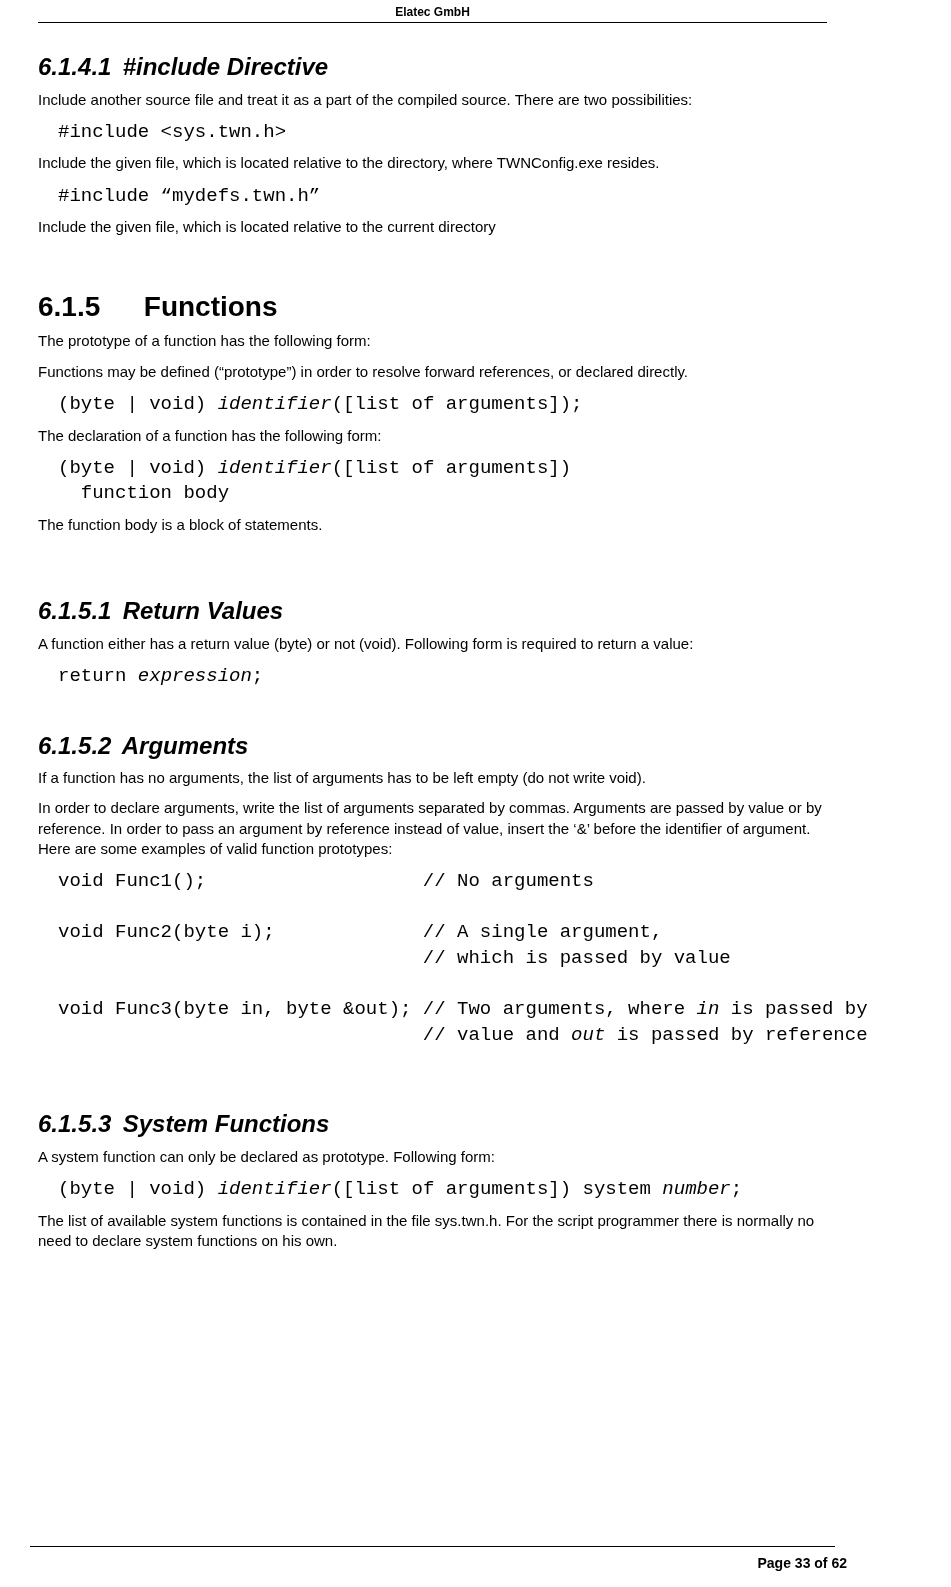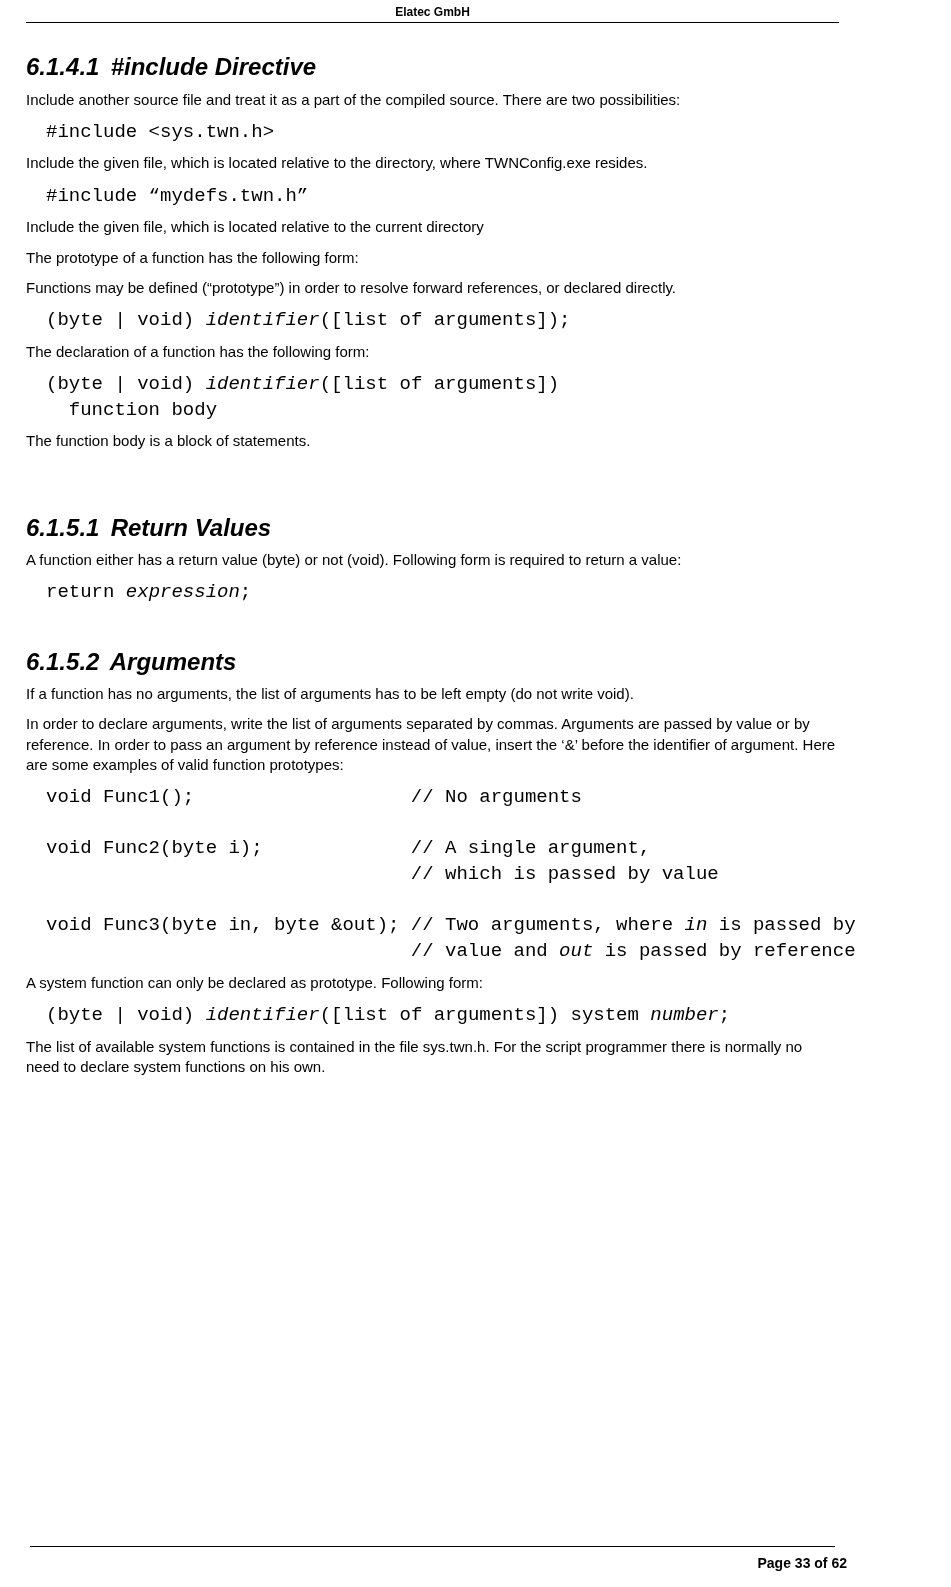--- a/index.html
+++ b/index.html
@@ -7,21 +7,21 @@
     margin: 0;
     padding: 0;
     background: #fff;
     color: #000;
     font-size: 15px;
     line-height: 1.35;
   }
   .page {
     width: 865px;
     min-height: 1587px;
-    padding: 0 26px;
+    padding: 0 38px;
     box-sizing: border-box;
     position: relative;
   }
   .header-title {
     text-align: center;
     font-weight: bold;
     font-size: 12px;
     padding: 4px 0 2px 0;
   }
   .hr-top {
@@ -83,20 +83,24 @@
     <h2>
       <span class="num">6.1.4.1</span>
       <span>#include Directive</span>
     </h2>
     <p>Include another source file and treat it as a part of the compiled source. There are two possibilities:</p>
     <pre class="code">#include &lt;sys.twn.h&gt;</pre>
     <p>Include the given file, which is located relative to the directory, where TWNConfig.exe resides.</p>
     <pre class="code">#include “mydefs.twn.h”</pre>
     <p>Include the given file, which is located relative to the current directory</p>
 
+    <h1>
+      <span class="num1">6.1.5</span>
+      <span>Functions</span>
+    </h1>
     <p>The prototype of a function has the following form:</p>
     <p>Functions may be defined (“prototype”) in order to resolve forward references, or declared directly.</p>
     <pre class="code"><span>(byte | void) </span><span class="ital">identifier</span><span>([list of arguments]);</span></pre>
     <p>The declaration of a function has the following form:</p>
     <pre class="code"><span>(byte | void) </span><span class="ital">identifier</span><span>([list of arguments])</span>
 <span>  function body</span></pre>
     <p>The function body is a block of statements.</p>
 
     <h2 style="margin-top:60px;">
       <span class="num">6.1.5.1</span>
@@ -112,20 +116,24 @@
     <p>If a function has no arguments, the list of arguments has to be left empty (do not write void).</p>
     <p>In order to declare arguments, write the list of arguments separated by commas. Arguments are passed by value or by reference. In order to pass an argument by reference instead of value, insert the ‘&amp;’ before the identifier of argument. Here are some examples of valid function prototypes:</p>
     <pre class="code"><span>void Func1();                   // No arguments</span>
 
 <span>void Func2(byte i);             // A single argument,</span>
 <span>                                // which is passed by value</span>
 
 <span>void Func3(byte in, byte &amp;out); // Two arguments, where </span><span class="ital">in</span><span> is passed by</span>
 <span>                                // value and </span><span class="ital">out</span><span> is passed by reference</span></pre>
 
+    <h2 style="margin-top:60px;">
+      <span class="num">6.1.5.3</span>
+      <span>System Functions</span>
+    </h2>
     <p>A system function can only be declared as prototype. Following form:</p>
     <pre class="code"><span>(byte | void) </span><span class="ital">identifier</span><span>([list of arguments]) system </span><span class="ital">number</span><span>;</span></pre>
     <p>The list of available system functions is contained in the file sys.twn.h. For the script programmer there is normally no need to declare system functions on his own.</p>
 
   </div>
 
   <hr class="hr-bottom">
   <div class="footer">Page 33 of 62</div>
 </div>
 

